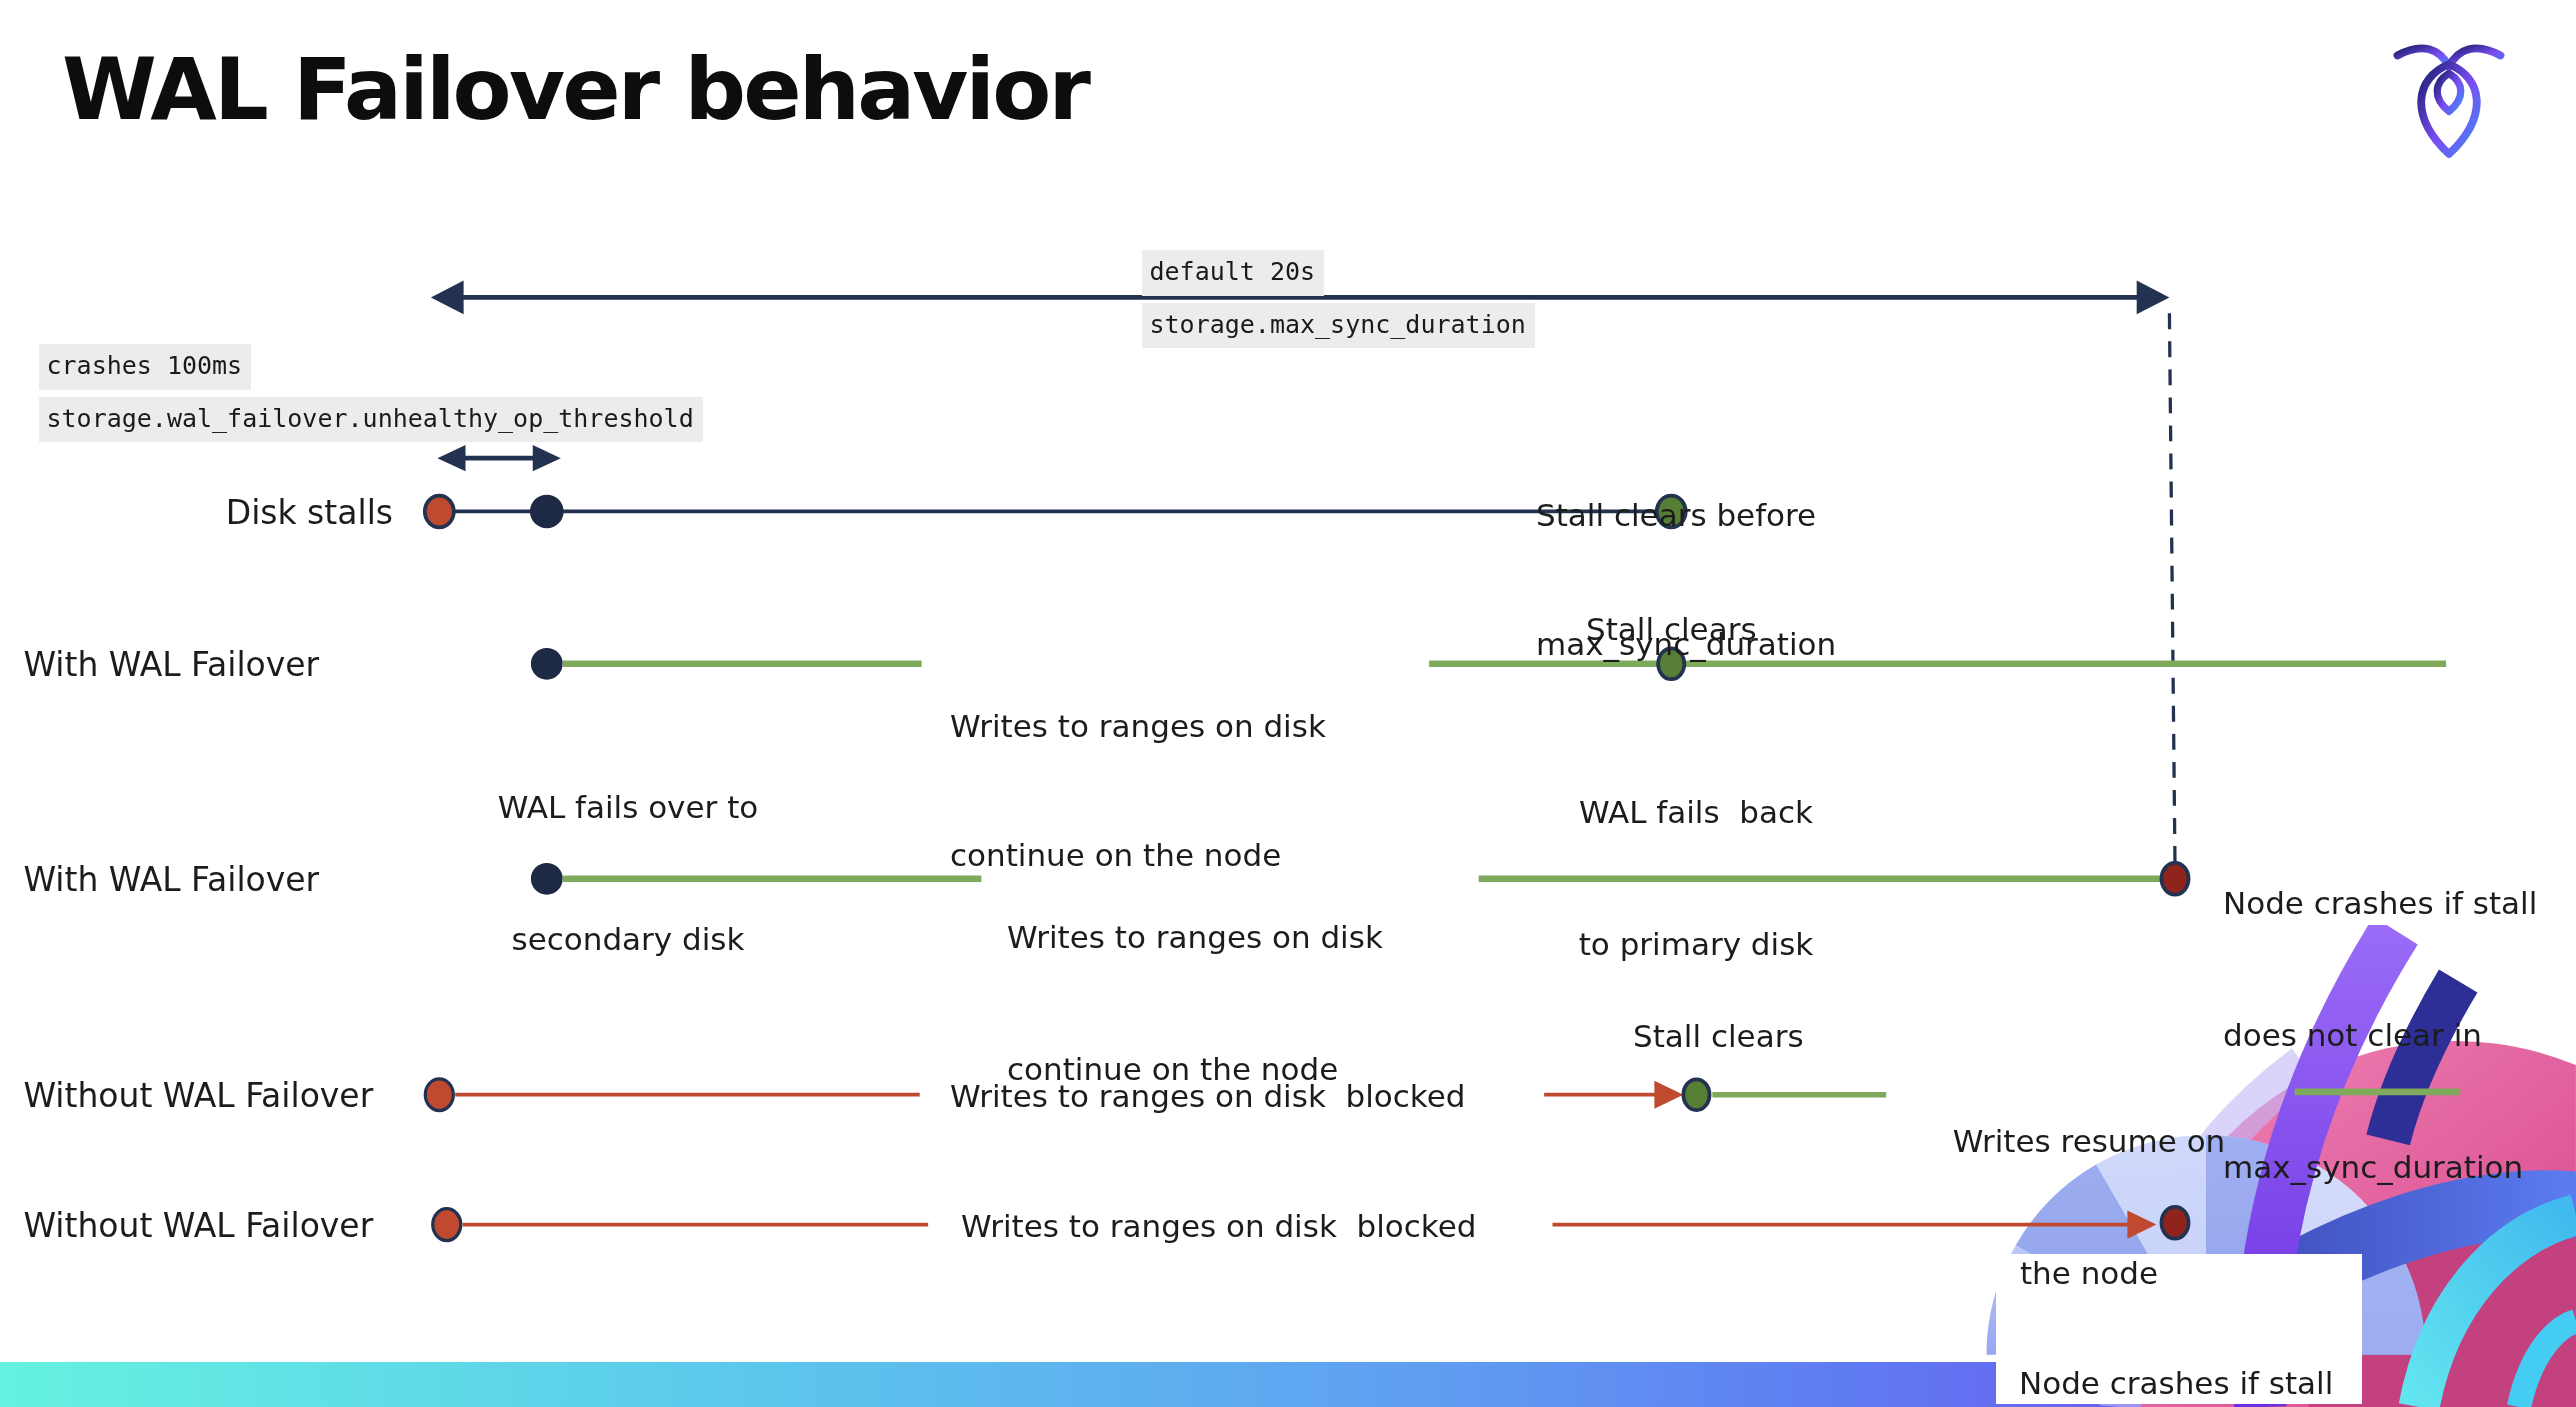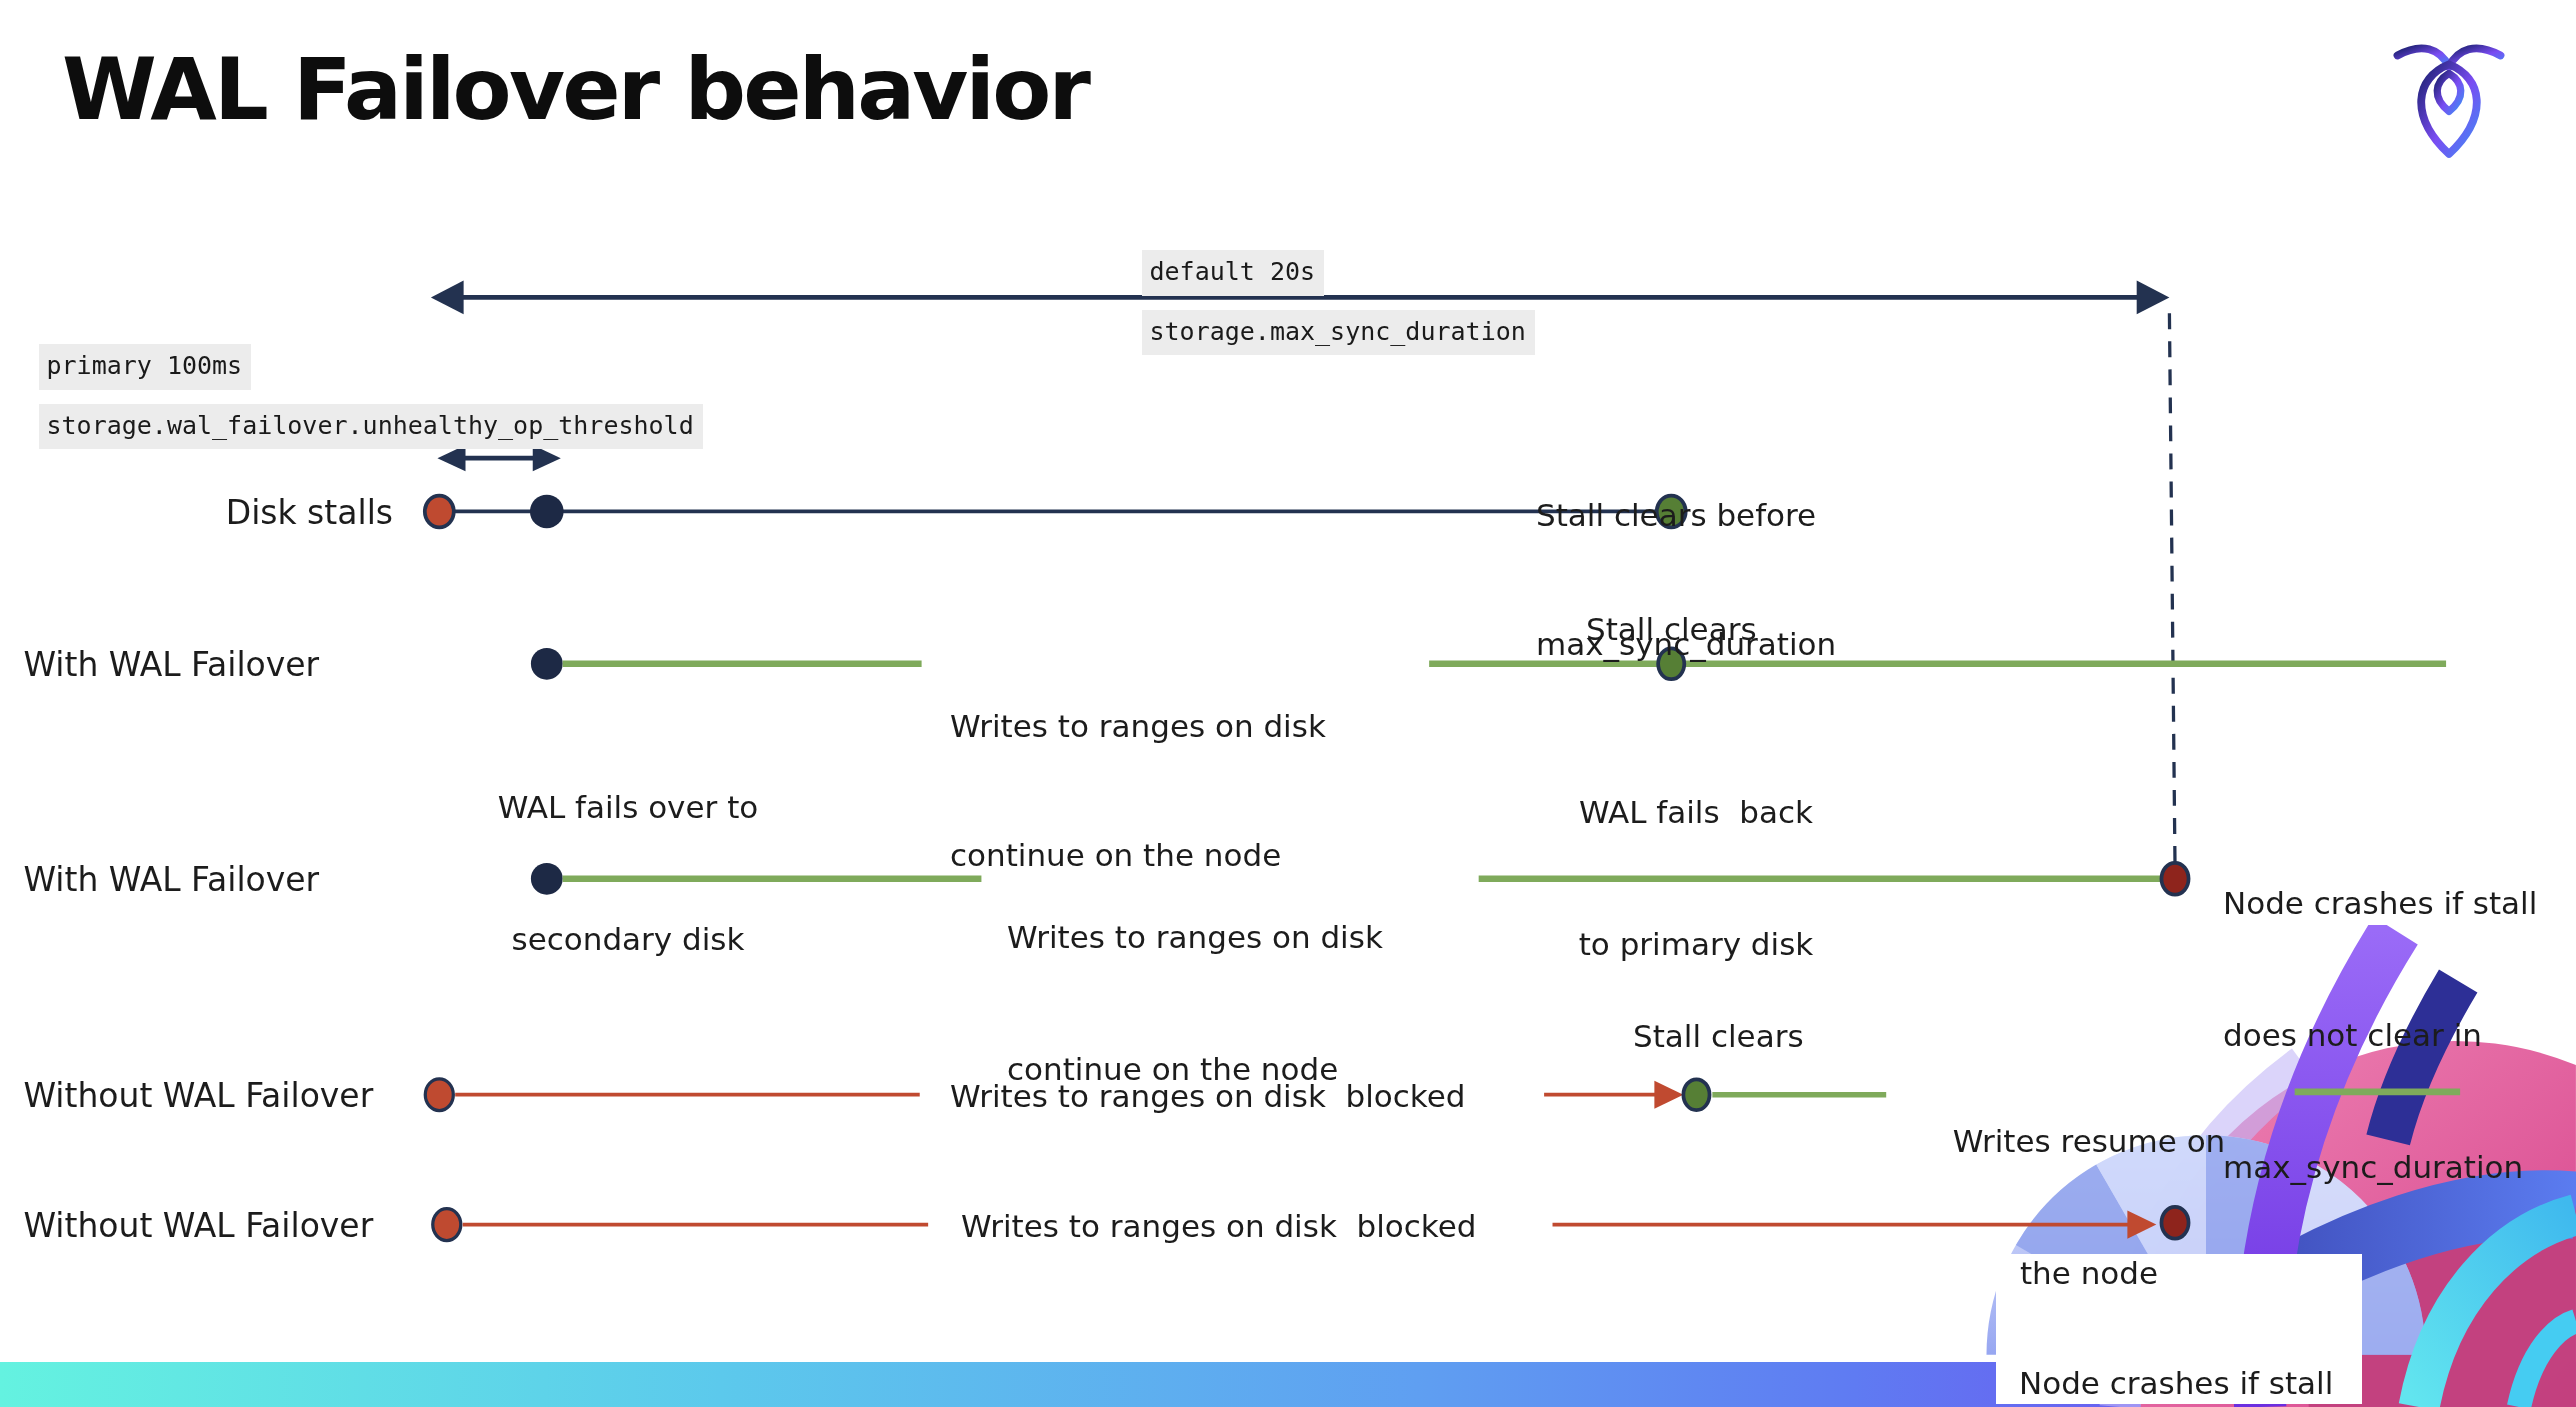--- a/index.html
+++ b/index.html
@@ -6,21 +6,21 @@
   .page{position:relative;width:2576px;height:1408px;overflow:hidden;background:#ffffff;
         font-family:"DejaVu Sans",sans-serif;color:#1c1c1c;}
   .abs{position:absolute;}
 
   
   .title{left:62px;top:39px;font-size:86px;font-weight:800;letter-spacing:-2.8px;color:#0d0d0d;z-index:5;}
 
   
   .mono-label{z-index:5;font-family:"DejaVu Sans Mono",monospace;font-size:25px;line-height:42px;color:#1a1a1a;}
   .mono-label span{display:inline-block;background:#ececec;padding:0.9px 9.3px 2.8px 7.5px;}
-  .mono-label .l2{margin-top:14px;}
+  .mono-label .l2{margin-top:7px;}
 
   
   #bottom-bar{left:0;top:1362px;width:2576px;height:46px;z-index:1;
      background:linear-gradient(90deg,#64f2e0 0%,#5cc9ec 28%,#5f9ff1 55%,#5f7bf2 72%,#6b5bf0 85%,#7c3ff2 100%);}
   #illustration{left:1907px;top:925px;z-index:2;}
   #crash-note-box{left:1996px;top:1254px;width:366px;height:150px;background:#ffffff;z-index:3;}
   #lines-layer{left:0;top:0;z-index:4;pointer-events:none;}
   .txt{z-index:5;font-size:31px;line-height:43px;white-space:pre;}
   .row-label{z-index:5;font-size:33px;line-height:37px;white-space:pre;}
   .center{text-align:center;}
@@ -132,21 +132,21 @@
     <path d="M 50 24 C 20 36 14 70 50 104 C 86 70 80 36 50 24 Z" stroke="url(#gLogo)" stroke-width="7" fill="none" stroke-linejoin="round"></path>
     <path d="M 50 32 C 37 40 35 54 50 66 C 65 54 63 40 50 32 Z" stroke="url(#gLogo)" stroke-width="6.5" fill="none" stroke-linejoin="round"></path>
     <line x1="50" y1="66" x2="50" y2="96" stroke="url(#gLogo)" stroke-width="6.5"></line>
   </svg>
 
   <div class="abs mono-label" style="left:1142px;top:250px;">
     <span>default 20s</span><br>
     <span class="l2">storage.max_sync_duration</span>
   </div>
   <div class="abs mono-label" style="left:39px;top:344px;">
-    <span>primary 100ms</span><br>
+    <span>crashes 100ms</span><br>
     <span class="l2">storage.wal_failover.unhealthy_op_threshold</span>
   </div>
 
   <div class="abs row-label right" style="left:215px;top:494px;width:178px;">Disk stalls</div>
   <div class="abs row-label" style="left:23.4px;top:646px;">With WAL Failover</div>
   <div class="abs row-label" style="left:23.4px;top:861px;">With WAL Failover</div>
   <div class="abs row-label" style="left:23.4px;top:1077px;">Without WAL Failover</div>
   <div class="abs row-label" style="left:23.4px;top:1207px;">Without WAL Failover</div>
 
   <div class="abs txt" style="left:1536px;top:408px;">

